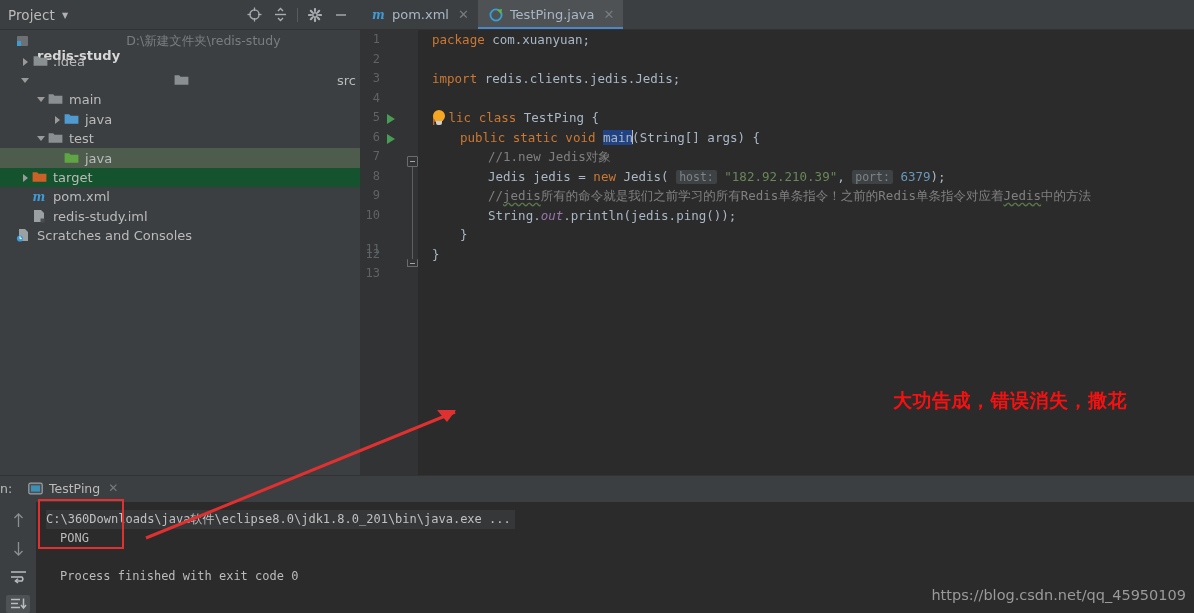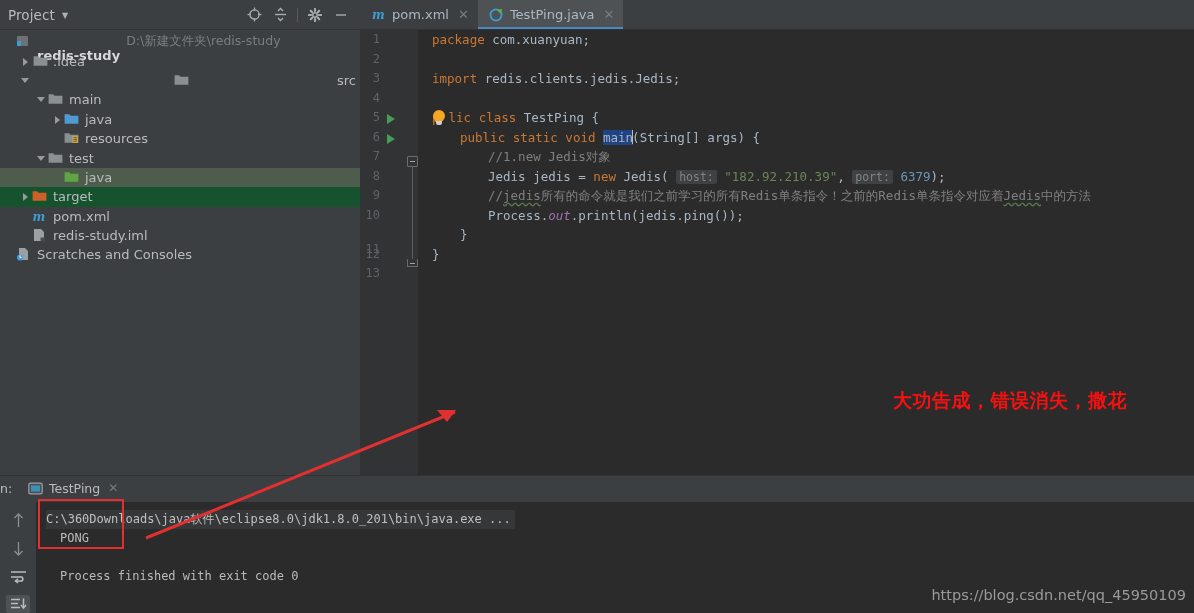--- a/index.html
+++ b/index.html
@@ -313,33 +313,20 @@
               <path d="M0.6 2.2 h4.6 l1.3 1.5 h7.9 v8 h-13.8 z" fill="#8a8f91"></path>
             </svg></span>
           <span class="lbl">main</span>
         </div>
         <div class="tree-row" style="padding-left: 52px;">
           <span class="arrow right"></span>
           <span class="ic"><svg width="15" height="13" viewBox="0 0 15 13">
               <path d="M0.6 2.2 h4.6 l1.3 1.5 h7.9 v8 h-13.8 z" fill="#4f9bd0"></path>
             </svg></span>
           <span class="lbl">java</span>
-        </div>
-        <div class="tree-row" style="padding-left: 52px;">
-          <span class="arrow"></span>
-          <span class="ic"><svg width="15" height="13" viewBox="0 0 15 13">
-              <path d="M0.6 2.2 h4.6 l1.3 1.5 h7.9 v8 h-13.8 z" fill="#8a8f91"></path>
-              <rect x="8.4" y="5" width="5.6" height="7" fill="#c8a44a"></rect>
-              <g stroke="#6a5a22" stroke-width="0.9">
-                <line x1="9.4" y1="6.6" x2="13" y2="6.6"></line>
-                <line x1="9.4" y1="8.4" x2="13" y2="8.4"></line>
-                <line x1="9.4" y1="10.2" x2="13" y2="10.2"></line>
-              </g>
-            </svg></span>
-          <span class="lbl">resources</span>
         </div>
         <div class="tree-row" style="padding-left: 36px;">
           <span class="arrow down"></span>
           <span class="ic"><svg width="15" height="13" viewBox="0 0 15 13">
               <path d="M0.6 2.2 h4.6 l1.3 1.5 h7.9 v8 h-13.8 z" fill="#8a8f91"></path>
             </svg></span>
           <span class="lbl">test</span>
         </div>
         <div class="tree-row sel-green" style="padding-left: 52px;">
           <span class="arrow"></span>
@@ -433,21 +420,21 @@
       <div id="code-text">
         <div class="cl" style="top:0px;"><span class="k">package</span><span> com.xuanyuan;</span></div>
         <div class="cl" style="top:19.5px;"></div>
         <div class="cl" style="top:39px;"><span class="k">import</span><span> redis.clients.jedis.Jedis;</span></div>
         <div class="cl" style="top:58.5px;"></div>
         <div class="cl" style="top:78px;"><span class="k">p</span><span style="display:inline-block;width:9px;"></span><span class="k">lic</span><span> </span><span class="k">class</span><span> TestPing {</span></div>
         <div class="cl" style="top:97.5px;padding-left:42px;"><span class="k">public static void </span><span class="sel-tok">main</span><span class="caret"></span><span>(String[] args) {</span></div>
         <div class="cl" style="top:117px;padding-left:70px;"><span class="cmt"><span>//1.new Jedis对象</span></span></div>
         <div class="cl" style="top:136.5px;padding-left:70px;"><span>Jedis jedis = </span><span class="k">new</span><span> Jedis( </span><span class="hint">host:</span><span> </span><span class="str">"182.92.210.39"</span><span>, </span><span class="hint">port:</span><span> </span><span class="num">6379</span><span>);</span></div>
         <div class="cl cmt" style="top:156px;padding-left:70px;"><span>//</span><span class="squiggle">jedis</span><span>所有的命令就是我们之前学习的所有Redis单条指令！之前的Redis单条指令对应着</span><span class="squiggle">Jedis</span><span>中的方法</span></div>
-        <div class="cl" style="top:175.5px;padding-left:70px;"><span>Process.</span><span class="stat">out</span><span>.println(jedis.ping());</span></div>
+        <div class="cl" style="top:175.5px;padding-left:70px;"><span>String.</span><span class="stat">out</span><span>.println(jedis.ping());</span></div>
         <div class="cl" style="top:195px;padding-left:42px;"><span>}</span></div>
         <div class="cl" style="top:214.5px;"><span>}</span></div>
 
         <div id="bulb" style="top:80px;left:14px;">
           <span class="glass"></span>
             <span class="base"></span>
         </div>
 
         <div id="annot-text">大功告成，错误消失，撒花</div>
       </div>

